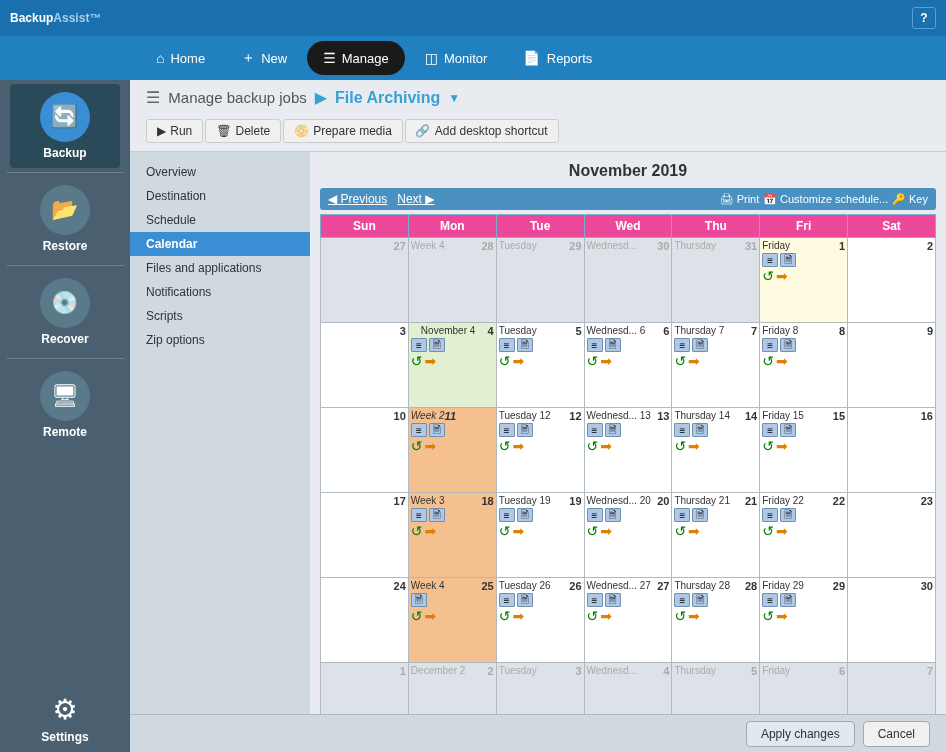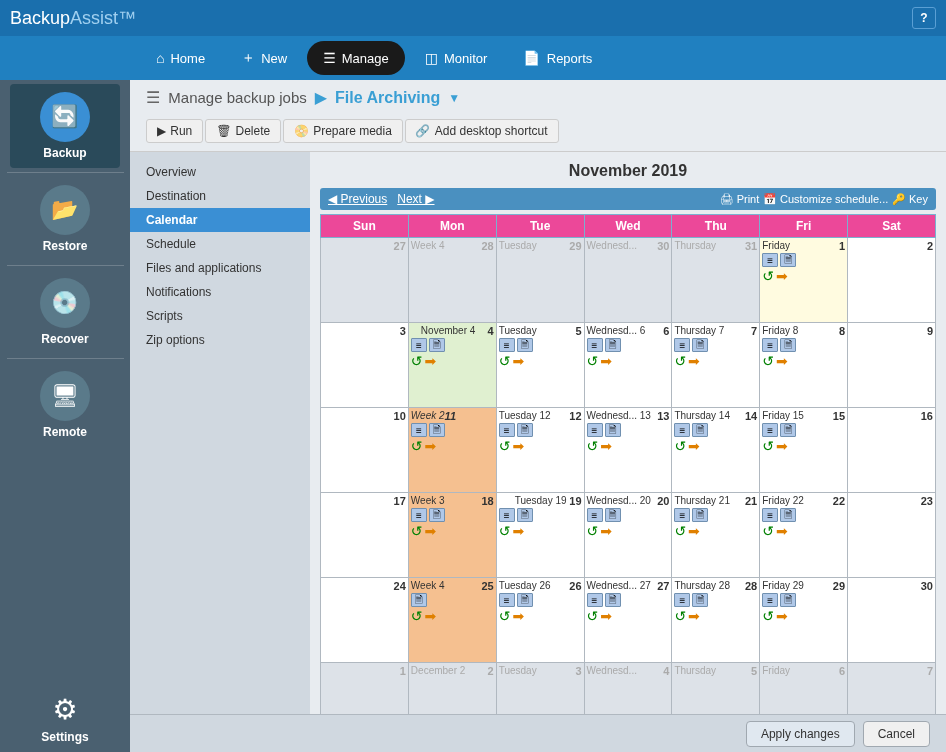--- a/index.html
+++ b/index.html
@@ -7,21 +7,21 @@
 
     
     .top-bar {
       background: #1a6fad;
       height: 36px;
       display: flex;
       align-items: center;
       justify-content: space-between;
       padding: 0 10px;
     }
-    .top-bar-logo { color: white; font-size: 18px; font-weight: normal; }
+    .top-bar-logo { color: white; font-size: 12px; font-weight: bold; }
     .top-bar-logo span { color: #a0d0f0; }
     .top-bar-help {
       color: white; background: #1a6fad; border: 1px solid #5a9fd4;
       border-radius: 3px; width: 24px; height: 22px;
       display: flex; align-items: center; justify-content: center;
       font-weight: bold; cursor: pointer;
     }
 
     
     .nav-tabs {
@@ -267,22 +267,22 @@
           <span>Add desktop shortcut</span>
         </div>
       </div>
     </div>
 
     <div class="two-col">
 
       <div class="sub-nav-left">
         <div class="sub-nav-item">Overview</div>
         <div class="sub-nav-item">Destination</div>
+        <div class="sub-nav-item">Schedule</div>
         <div class="sub-nav-item active">Calendar</div>
-        <div class="sub-nav-item">Schedule</div>
         <div class="sub-nav-item">Files and applications</div>
         <div class="sub-nav-item">Notifications</div>
         <div class="sub-nav-item">Scripts</div>
         <div class="sub-nav-item">Zip options</div>
       </div>
 
       <div class="calendar-area">
         <div class="calendar-title">November 2019</div>
         <div class="calendar-nav">
           <div class="cal-nav-left">
@@ -545,21 +545,21 @@
                     <span class="bk-icon bk-blue">≡</span>
                     <span class="bk-icon bk-blue">🗎</span>
                   </div>
                   <div class="cell-icon-row">
                     <span class="bk-green-check">↺</span>
                     <span class="bk-orange-arrow">➡</span>
                   </div>
                 </td>
                 <td style="height: 85px;">
                   <div style="display:flex;justify-content:space-between;font-size:11px;font-weight:bold;color:#333;">
-                    <span style="font-size:10px;font-weight:normal;margin-left:16px;">Tuesday 19</span>
+                    <span style="font-size:10px;font-weight:normal;">Tuesday 19</span>
                     <span>19</span>
                   </div>
                   <div class="cell-icon-row">
                     <span class="bk-icon bk-blue">≡</span>
                     <span class="bk-icon bk-blue">🗎</span>
                   </div>
                   <div class="cell-icon-row">
                     <span class="bk-green-check">↺</span>
                     <span class="bk-orange-arrow">➡</span>
                   </div>

